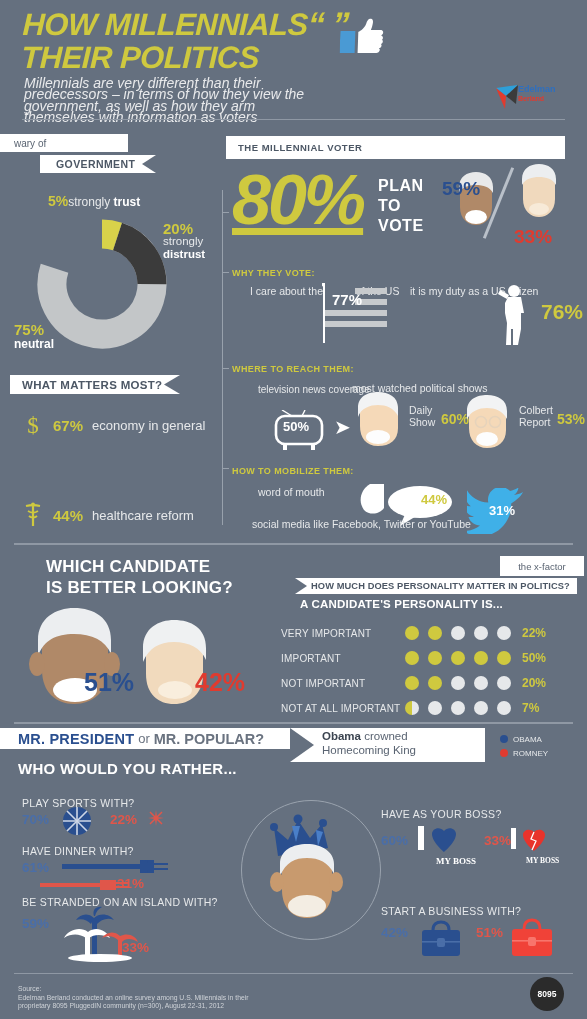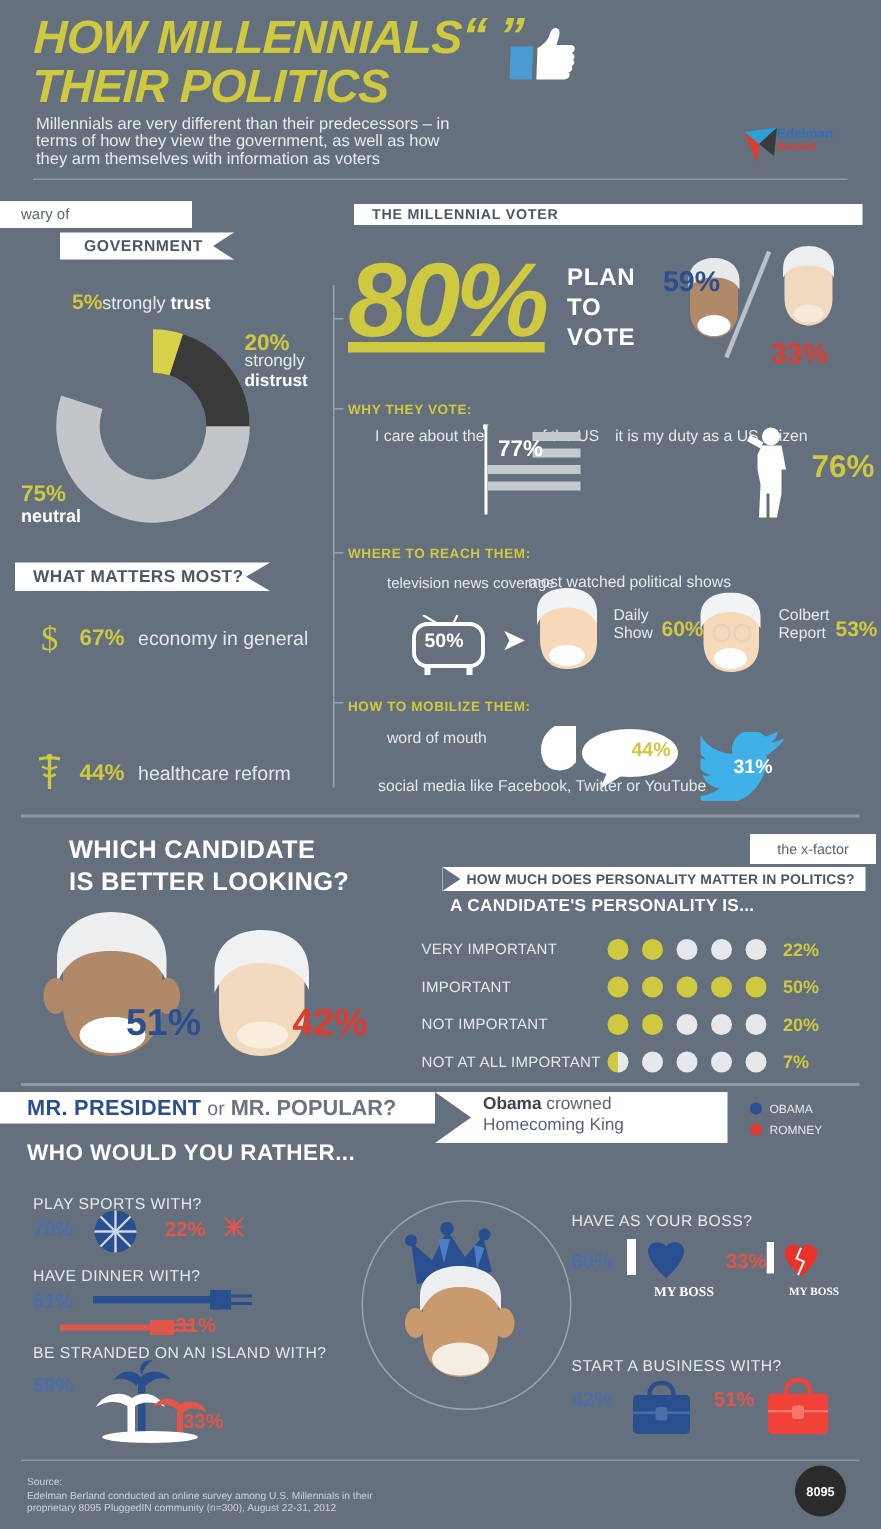--- a/index.html
+++ b/index.html
@@ -21,21 +21,21 @@
     color: #cfc93f; line-height: 33px; font-style: italic;
     transform: skewX(-2deg);
   }
   .title .l2 { display:block; }
   .quote-open, .quote-close {
     color: #cfc93f; font-size: 34px; font-weight: bold; vertical-align: top;
   }
   .thumb-wrap { position: absolute; left: 318px; top: 10px; width: 44px; height: 36px; }
   .subtitle {
     position: absolute; left: 24px; top: 78px; width: 290px;
-    font-size: 11px; line-height: 11.4px; color: #e9eaec;
+    font-size: 14px; line-height: 11.4px; color: #e9eaec; font-style: italic;
   }
   .hr-top { position: absolute; left: 22px; top: 119px; width: 543px; height: 1px; background: #8f98a4; }
 
   
   .logo { position:absolute; left:494px; top:80px; width:72px; height:32px; }
   .logo-txt { position:absolute; left:24px; top:4px; font-size:9px; font-weight:bold; color:#2e6fbf; line-height:10px;}
   .logo-txt .b2 { color:#e03b2f; font-size:7px; display:block; }
 
   
   .wary { position:absolute; left:0; top:134px; width:128px; height:18px;
@@ -66,21 +66,21 @@
          background:#65707f; clip-path: polygon(100% 0, 100% 100%, 0 50%);}
 
   .matter-row { position:absolute; left:22px; display:flex; align-items:center; gap:9px; }
   .matter-row .ico { width:22px; height:26px; display:flex; align-items:center; justify-content:center; }
   .matter-row .pct { color:#cfc93f; font-weight:bold; font-size:15px; }
   .matter-row .lbl { color:#e6e8ea; font-size:13px; }
 
   .hr-mid { position:absolute; left:14px; top:543px; width:559px; height:2px; background:#8f98a4; }
 
   
-  .mv-banner { position:absolute; left:236px; top:136px; width:339px; height:14px;
+  .mv-banner { position:absolute; left:226px; top:136px; width:339px; height:23px;
                background:#ffffff; color:#4c5765; font-size:9.5px; font-weight:bold;
                display:flex; align-items:center; padding-left:12px; letter-spacing:0.5px;}
   .vline { position:absolute; left:222px; top:190px; width:1px; height:335px; background:#98a1ac;}
   .tick { position:absolute; width:7px; height:1px; background:#98a1ac; left:222px;}
 
   .big80 { position:absolute; left:232px; top:168px; font-size:70px; font-weight:bold;
            color:#cfc93f; line-height:64px; letter-spacing:-3px; font-style:italic;text-decoration:underline; }
   .plan { position:absolute; left:378px; top:176px; font-size:16px; font-weight:bold;
           line-height:20px; color:#ffffff; letter-spacing:0.5px; }
   .face-pair { position:absolute; left:440px; top:163px; width:140px; height:78px;}

